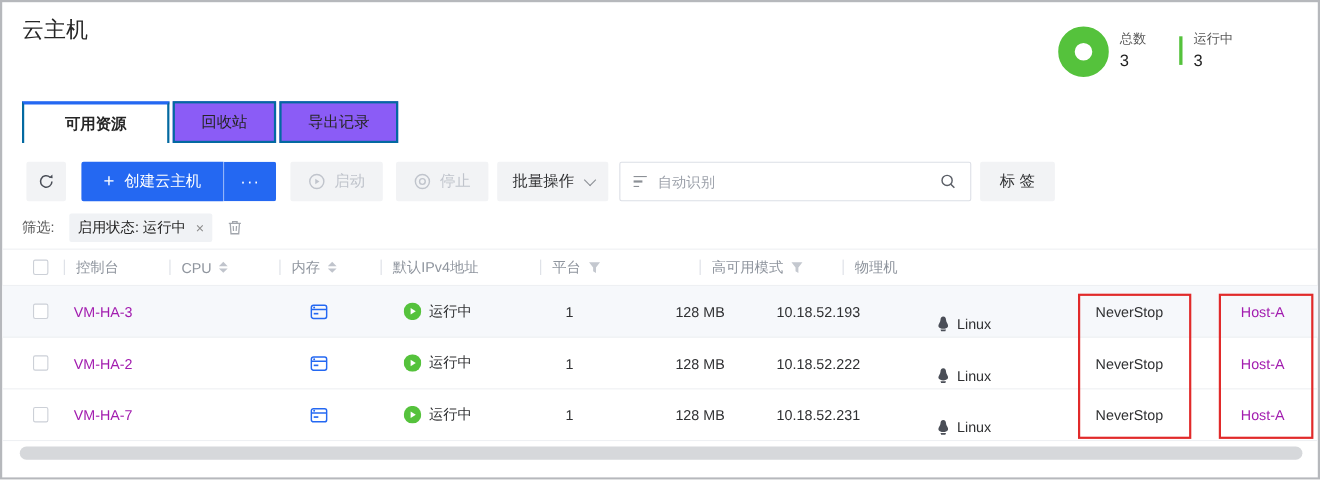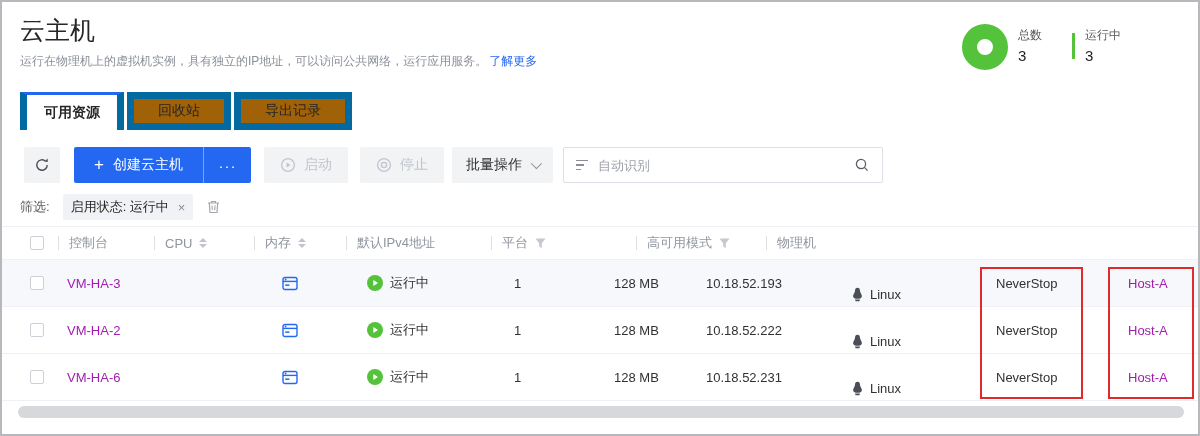--- a/index.html
+++ b/index.html
@@ -4,38 +4,38 @@
 <style>
   * { margin:0; padding:0; box-sizing:border-box; }
   html,body { background:#e9e9e9; }
   .app {
     position:relative; width:1200px; height:436px;
     background:#fff; border:2px solid #b6b8bc; overflow:hidden;
     font-family:"Liberation Sans","DejaVu Sans",sans-serif;
     color:#303133;
   }
   
-  .page-title { position:absolute; left:18px; top:12px; font-size:25px; font-weight:500; color:#262626; }
+  .page-title { position:absolute; left:18px; top:12px; font-size:20px; font-weight:500; color:#262626; }
   .page-desc  { position:absolute; left:18px; top:51px; font-size:12px; color:#8a8f99; }
   .page-desc a { color:#2468f2; text-decoration:none; margin-left:2px; cursor:pointer; }
   .stats { position:absolute; left:960px; top:22px; display:flex; align-items:flex-start; }
   .donut { width:46px; height:46px; border-radius:50%; border:15px solid #55c23c; margin-right:10px; }
   .stat-group { width:46px; padding-top:3px; }
   .stat-label { font-size:12px; color:#595959; white-space:nowrap; }
   .stat-value { font-size:15px; color:#1f1f1f; margin-top:3px; }
   .stat-bar { width:3px; height:26px; background:#55c23c; margin:9px 10px 0 8px; }
   
   .tabs { position:absolute; left:18px; top:90px; display:flex; gap:3px; }
   .tab {
     height:38px; display:flex; align-items:center; padding:0 24px;
-    font-size:14px; background:#a16207; border:7px solid #0369a1; cursor:pointer; color:#262626;
+    font-size:14px; background:#8b5cf6; border:2px solid #0369a1; cursor:pointer; color:#262626;
   }
   .tab.active {
     background:#fff; border-top:3px solid #2468f2; border-bottom:none;
-    font-weight:bold; padding:0 17px;
+    font-weight:bold; padding:0 37px;
   }
   
   .toolbar { position:absolute; left:22px; top:145px; display:flex; align-items:center; height:36px; }
   .btn {
     height:36px; display:flex; align-items:center; justify-content:center;
     font-size:14px; border-radius:2px; cursor:pointer; white-space:nowrap;
   }
   .btn-gray { background:#f2f3f5; color:#303133; }
   .btn-disabled { background:#f2f3f5; color:#c0c4cc; cursor:not-allowed; }
   .refresh-btn { width:36px; }
@@ -92,23 +92,20 @@
   .annot-host { left:1106px; top:265px; width:86px;  height:132px; }
   .hscroll-track { position:absolute; left:0; top:402px; width:1200px; height:16px; }
   .hscroll-thumb { position:absolute; left:16px; top:2px; width:1166px; height:12px; background:#d6d8db; border-radius:6px; cursor:grab; }
 </style>
 </head>
 <body>
 
 <div class="app">
 
   <div class="page-title">云主机</div>
-  <div class="page-desc">
-    <span>运行在物理机上的虚拟机实例，具有独立的IP地址，可以访问公共网络，运行应用服务。</span><a>了解更多</a>
-  </div>
 
   <div class="stats">
     <div class="donut"></div>
     <div class="stat-group">
       <div class="stat-label">总数</div>
       <div class="stat-value">3</div>
     </div>
     <div class="stat-bar"></div>
     <div class="stat-group">
       <div class="stat-label">运行中</div>
@@ -175,20 +172,23 @@
         </span>
       <input type="text" placeholder="自动识别" style="">
       <span style="display:flex;">
         <svg width="16" height="16" viewBox="0 0 16 16">
             <circle cx="7" cy="7" r="4.6" fill="none" stroke="#5a5e66" stroke-width="1.3"></circle>
             <line x1="10.4" y1="10.4" x2="13.6" y2="13.6" stroke="#5a5e66" stroke-width="1.3"></line>
           </svg>
       </span>
     </div>
 
+    <div class="btn btn-gray tag-btn">
+      <span>标 签</span>
+    </div>
   </div>
 
   <div class="filter-row">
     <span class="filter-label">筛选:</span>
     <span class="filter-chip">
       <span>启用状态: 运行中</span>
       <span class="chip-close">×</span>
     </span>
     <span class="trash">
       <svg width="15" height="16" viewBox="0 0 15 16">
@@ -352,21 +352,21 @@
       <div class="cell c9" style="padding-left:13px;">
           <a class="link">Host-A</a>
         </div>
     </div>
 
     <div class="trow">
       <div class="cell c0">
           <span class="checkbox"></span>
         </div>
       <div class="cell c1">
-          <a class="link">VM-HA-6</a>
+          <a class="link">VM-HA-7</a>
         </div>
       <div class="cell c2" style="padding-left:22px;">
         <span style="display:flex;cursor:pointer;">
           <svg width="16" height="15" viewBox="0 0 16 15">
               <rect x="1" y="1.5" width="14" height="12" rx="2" fill="none" stroke="#2468f2" stroke-width="1.4"></rect>
               <line x1="1" y1="5.4" x2="15" y2="5.4" stroke="#2468f2" stroke-width="1.4"></line>
               <circle cx="3.6" cy="3.5" r="0.9" fill="#2468f2"></circle>
               <rect x="3.2" y="8.4" width="4.2" height="1.5" fill="#2468f2"></rect>
             </svg>
         </span>

